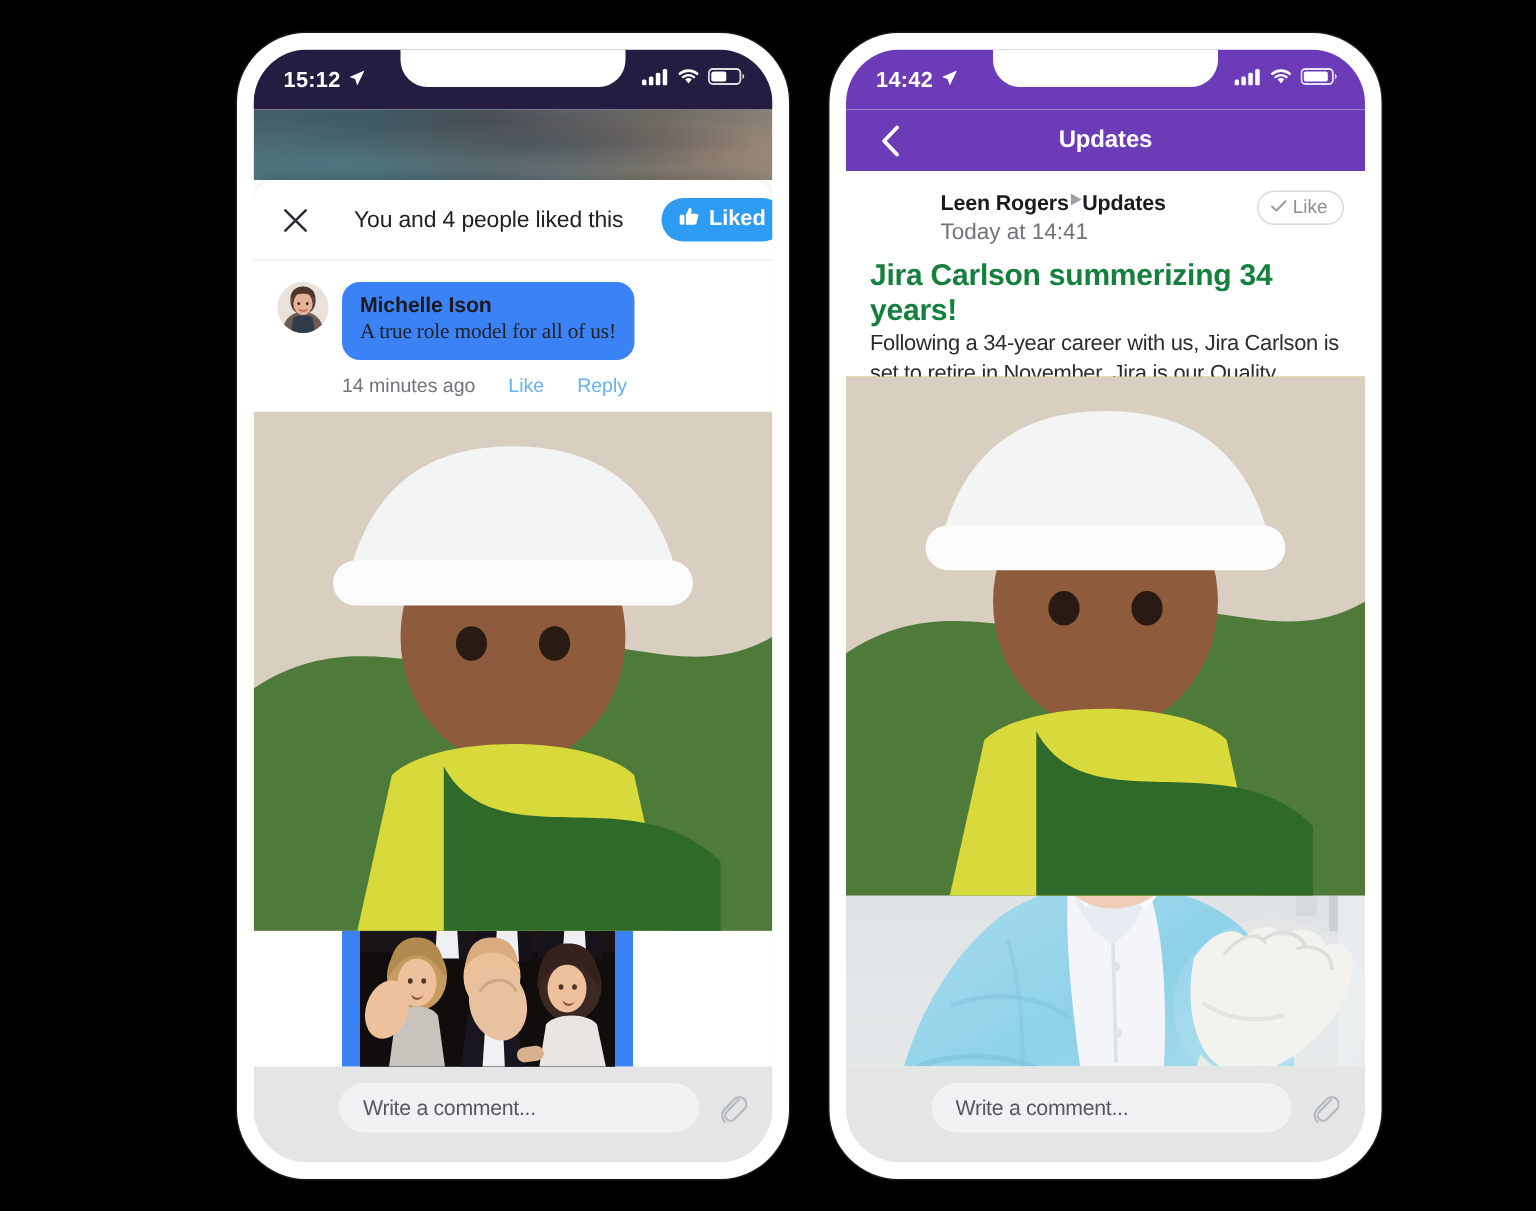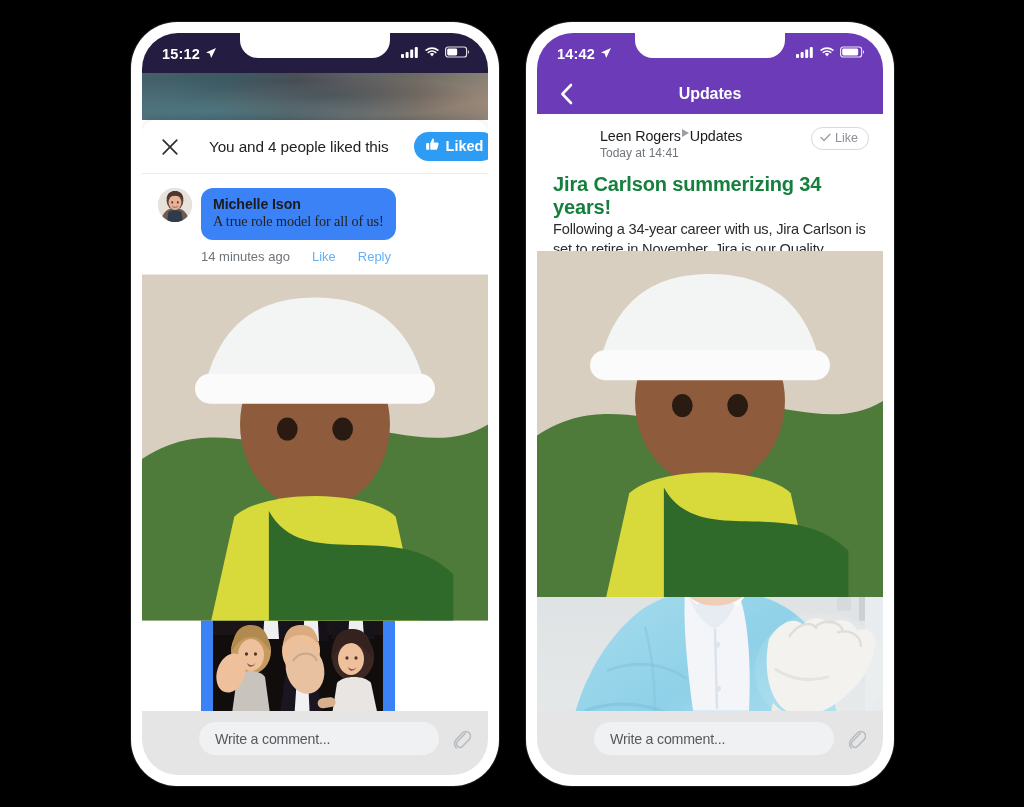--- a/index.html
+++ b/index.html
@@ -2,21 +2,21 @@
 <html><head>
 <meta charset="utf-8">
 <style>
   * { box-sizing: border-box; margin: 0; padding: 0; }
   html, body {
     width: 1024px; height: 807px;
     background: #000;
     font-family: "Liberation Sans", sans-serif;
     overflow: hidden;
   }
-  #stage { position: relative; width: 876px; height: 807px; background: #000; }
+  #stage { position: relative; width: 876px; height: 807px; background: #000; margin-left: 27px; }
 
   
   .phone {
     position: absolute;
     background: #ffffff;
     border-radius: 46px;
     box-shadow: 0 0 0 1px rgba(255,255,255,0.10);
     overflow: hidden;
   }
   .phone-inner {
@@ -215,26 +215,26 @@
     pointer-events: none;
   }
   .post-head {
     display: flex; align-items: flex-start;
     gap: 11px;
     padding: 13px 14px 10px 16px;
   }
   .post-avatar { width: 36px; height: 36px; border-radius: 50%; overflow:hidden; flex:0 0 auto; }
   .post-headtext { flex: 1 1 auto; padding-top: 1px; }
   .post-author {
-    font-size: 14.3px; font-weight: 400; color: #1b1b1f;
+    font-size: 14.3px; font-weight: 700; color: #1b1b1f;
     display: flex; align-items: flex-start; gap: 0;
     letter-spacing: -.1px;
   }
   .tri { color: #8b9099; font-size: 10px; line-height:1; transform: translateY(0px); }
-  .post-time { font-size: 12px; color: #6f7479; margin-top: 2px; }
+  .post-time { font-size: 15px; color: #6f7479; margin-top: 2px; }
   .seen-pill {
     flex: 0 0 auto;
     border: 1px solid #d6d9dd;
     border-radius: 13px;
     padding: 3px 10px 4px 8px;
     font-size: 12.6px;
     color: #8b9099;
     display: flex; align-items: center; gap: 4px;
     cursor: pointer;
   }

